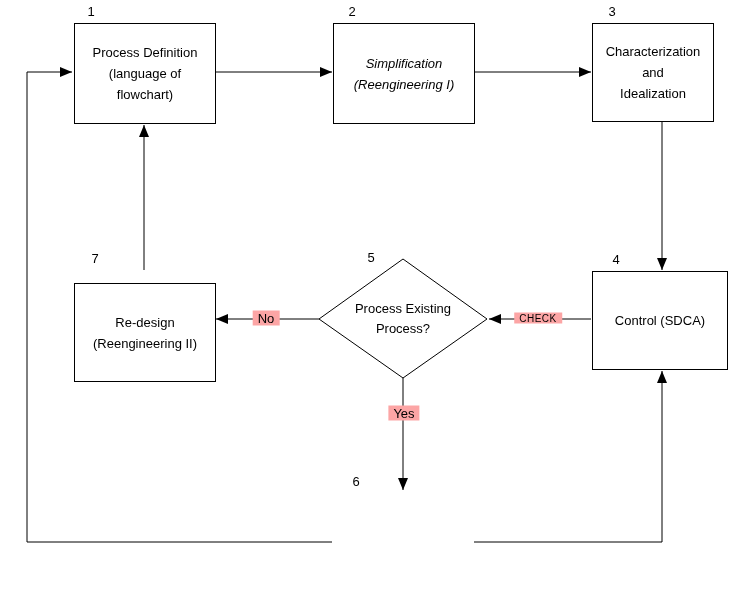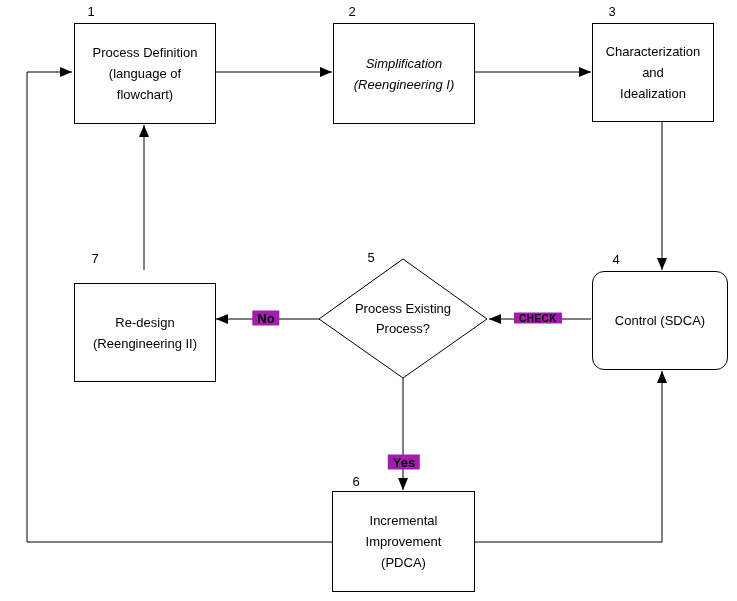--- a/index.html
+++ b/index.html
@@ -46,24 +46,23 @@
     width: 150px;
     transform: translate(-50%, -50%);
     text-align: center;
     font-size: 13px;
     line-height: 20px;
     white-space: pre-line;
   }
   .edge-label {
     position: absolute;
     transform: translate(-50%, -50%);
-    background: #a21caf;
+    background: #fca5a5;
     font-size: 13px;
     padding: 0 5px;
-    font-weight: bold;
   }
   .edge-label.small {
     font-size: 10px;
     letter-spacing: 0.5px;
   }
 </style>
 </head>
 <body>
 
 <div class="canvas">
@@ -100,39 +99,36 @@
 (language of
 flowchart)</div>
 
   <div class="node" style="left:333px; top:23px;  width:142px; height:101px;font-style:italic;">Simplification
 (Reengineering I)</div>
 
   <div class="node" style="left:592px; top:23px;  width:122px; height:99px;">Characterization
 and
 Idealization</div>
 
-  <div class="node" style="left:592px; top:271px; width:136px; height:99px;border-radius:12px;">Control (SDCA)</div>
+  <div class="node" style="left:592px; top:271px; width:136px; height:99px;">Control (SDCA)</div>
 
-  <div class="node" style="left:332px; top:491px; width:143px; height:101px;">Incremental
-Improvement
-(PDCA)</div>
 
   <div class="node" style="left:74px;  top:283px; width:142px; height:99px;">Re-design
 (Reengineering II)</div>
 
   <div class="diamond-text" style="left:403px; top:319px;">Process Existing
 Process?</div>
 
   <span class="node-number" style="left:91px;  top:11px;">1</span>
   <span class="node-number" style="left:352px; top:11px;">2</span>
   <span class="node-number" style="left:612px; top:11px;">3</span>
   <span class="node-number" style="left:616px; top:259px;">4</span>
   <span class="node-number" style="left:371px; top:257px;">5</span>
   <span class="node-number" style="left:356px; top:481px;">6</span>
   <span class="node-number" style="left:95px;  top:258px;">7</span>
 
   <span class="edge-label small" style="left:538px; top:318px;">CHECK</span>
 
   <span class="edge-label" style="left:266px; top:318px;">No</span>
 
-  <span class="edge-label" style="left:404px; top:462px;">Yes</span>
+  <span class="edge-label" style="left:404px; top:413px;">Yes</span>
 
 </div>
 
 </body></html>

